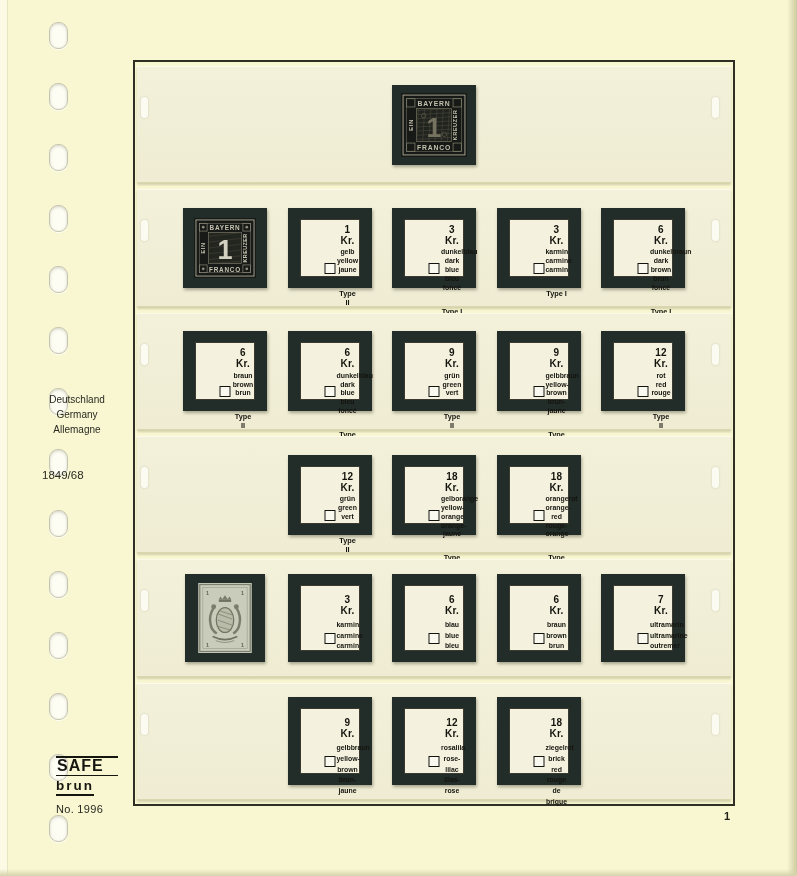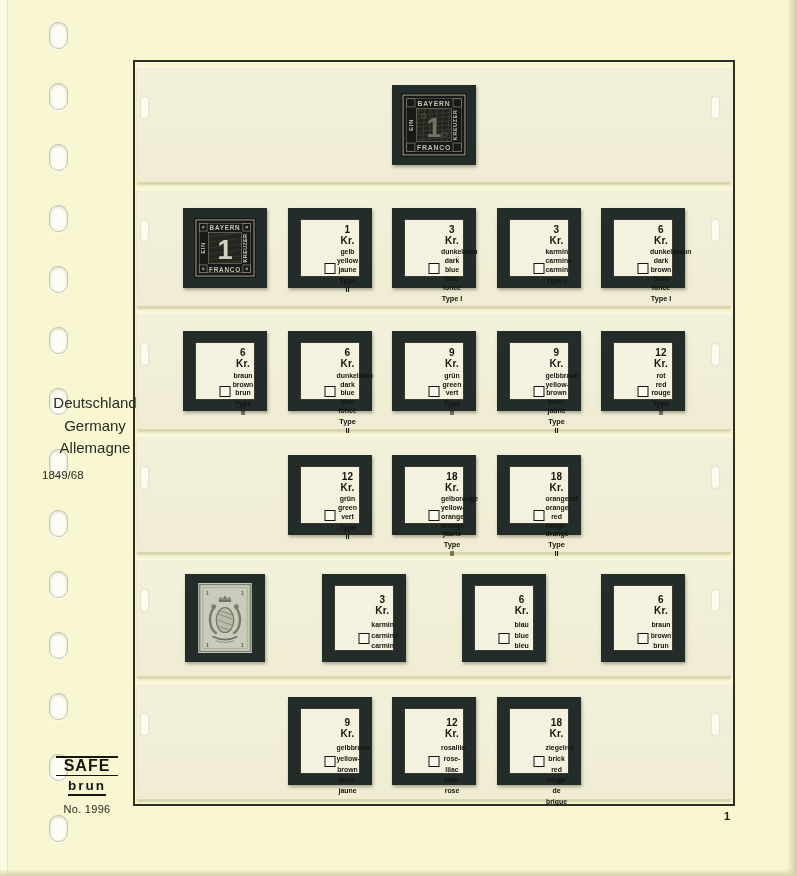--- a/index.html
+++ b/index.html
@@ -18,27 +18,27 @@
     background:#fbfae4;border-right:1px solid #e7e5c2;}
 
   
   .hole{
     position:absolute;left:49px;width:17px;height:25px;border-radius:9px;
     background:#fdfdf4;border:1px solid #c6c4ac;
     box-shadow:inset 0 1px 3px rgba(90,88,60,.25), 0 1px 1px rgba(255,255,255,.8);
   }
 
   
-  .sidebar-title{position:absolute;left:44px;top:392px;width:102px;text-align:center;
-    font-size:15px;line-height:1.5;color:#2a2a22;}
+  .sidebar-title{position:absolute;left:26px;top:392px;width:102px;text-align:center;
+    font-size:10px;line-height:1.5;color:#2a2a22;}
   .sidebar-period{position:absolute;left:42px;top:423px;width:102px;text-align:left;
     font-size:11.5px;color:#2a2a22;margin-top:46px;}
 
   
-  .brand{position:absolute;left:56px;top:756px;width:62px;text-align:center;}
+  .brand{position:absolute;left:56px;top:756px;width:62px;}
   .brand-safe{
     display:block;font-weight:bold;font-size:16px;letter-spacing:1px;line-height:1.05;
     color:#161610;border-top:2px solid #161610;border-bottom:1px solid #161610;
     padding:0 1px;
   }
   .brand-dual{
     display:inline-block;font-weight:bold;font-size:13.5px;letter-spacing:2px;
     color:#161610;border-bottom:2px solid #161610;line-height:1.1;margin-top:1px;
   }
   .brand-no{display:block;font-size:11px;margin-top:7px;color:#28281f;letter-spacing:.3px;}
@@ -78,21 +78,21 @@
   .mount.arms-mount{width:80px;height:92px;}
 
   
   .card{
     position:relative;width:60px;height:58px;background:#f4f2de;
     border:1px solid #3a3a30;box-sizing:border-box;text-align:center;padding-left:36px;
   }
   .card .kr{font-size:10px;font-weight:bold;margin-top:4px;letter-spacing:.2px;color:#14140e;}
   .card .clines{margin-top:2.5px;}
   .card .cline{display:block;font-size:6.9px;font-weight:bold;line-height:1.28;color:#14140e;}
-  .card .type{font-size:7.3px;font-weight:bold;margin-top:1px;color:#14140e;}
+  .card .type{font-size:7.3px;font-weight:bold;margin-top:14px;color:#14140e;}
   .card .checkbox{
     position:absolute;bottom:2px;left:50%;transform:translateX(-50%);
     width:9px;height:9px;border:1.3px solid #14140e;background:rgba(255,255,255,.55);
   }
   .strip.tall .card{height:66px;}
   .strip.tall .card .kr{margin-top:8px;}
   .strip.tall .card .clines{margin-top:4px;}
   .strip.tall .card .cline{line-height:1.55;}
   .strip.tall .card .checkbox{bottom:6px;}
 
@@ -444,20 +444,33 @@
                 <div class="kr">6 Kr.</div>
                 <div class="clines">
                   <div class="cline">braun</div>
                   <div class="cline">brown</div>
                   <div class="cline">brun</div>
                 </div>
                 <div class="checkbox"></div>
               </div>
             </div>
           </div>
+          <div class="slot">
+            <div class="mount">
+              <div class="card">
+                <div class="kr">7 Kr.</div>
+                <div class="clines">
+                  <div class="cline">ultramarin</div>
+                  <div class="cline">ultramarine</div>
+                  <div class="cline">outremer</div>
+                </div>
+                <div class="checkbox"></div>
+              </div>
+            </div>
+          </div>
         </div>
       </div>
       <div class="strip tall">
         <div class="tab left"></div>
         <div class="tab right"></div>
         <div class="cells">
           <div class="slot empty"></div>
           <div class="slot">
             <div class="mount">
               <div class="card">

